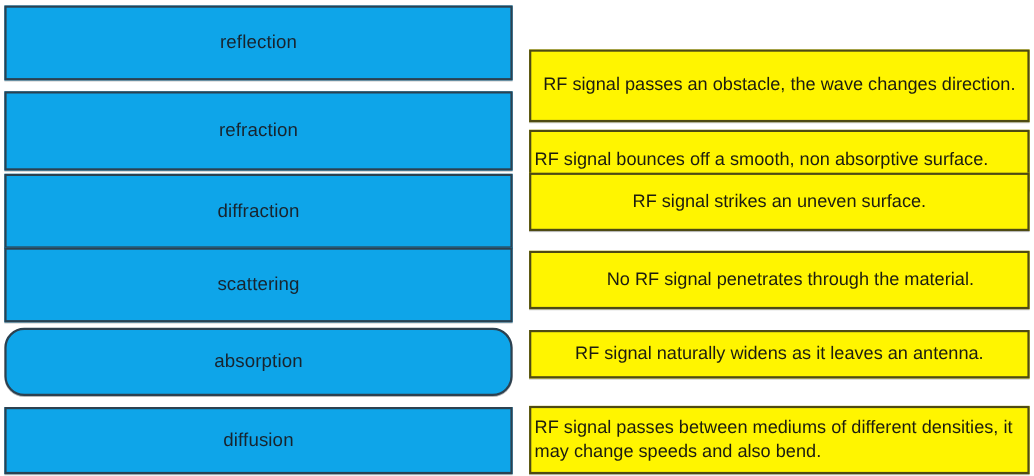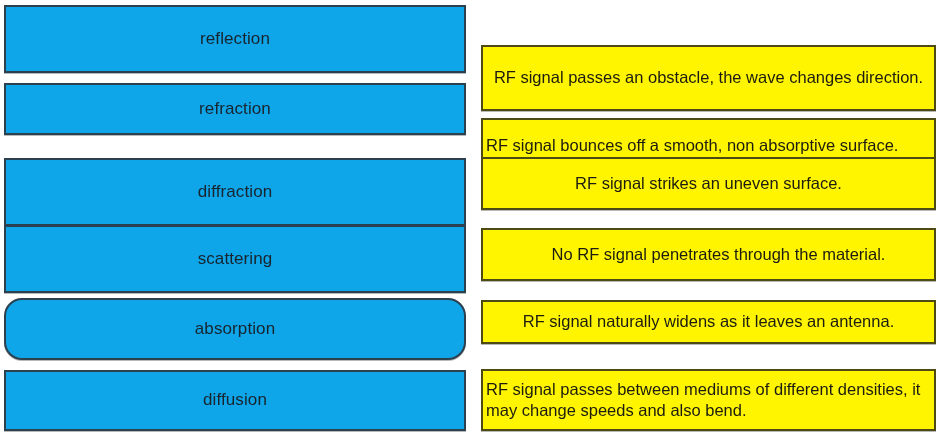--- a/index.html
+++ b/index.html
@@ -72,21 +72,21 @@
     color: #1c1c10;
     line-height: 1.28;
     width: 100%;
     padding: 0 2px;
   }
   .def-text.center { text-align: center; }
   .def-text.left   { text-align: left; padding-left: 3px; }
 
   
   #term-0 { top: 5px;   height: 68px; }
-  #term-1 { top: 83px;  height: 52px; }
+  #term-1 { top: 83px;  height: 72px; }
   #term-2 { top: 158px; height: 68px; }
   #term-3 { top: 225px; height: 68px; }
   #term-4 { top: 298px; height: 62px; border-radius: 18px; }
   #term-5 { top: 370px; height: 61px; }
 
   
   #def-0 { top: 5px;   height: 66px; margin-top: 40px; }
   #def-1 { top: 84px;  height: 56px; margin-top: 34px; }
   #def-2 { top: 157px; height: 53px; }
   #def-3 { top: 228px; height: 53px; padding-left: 20px; }

